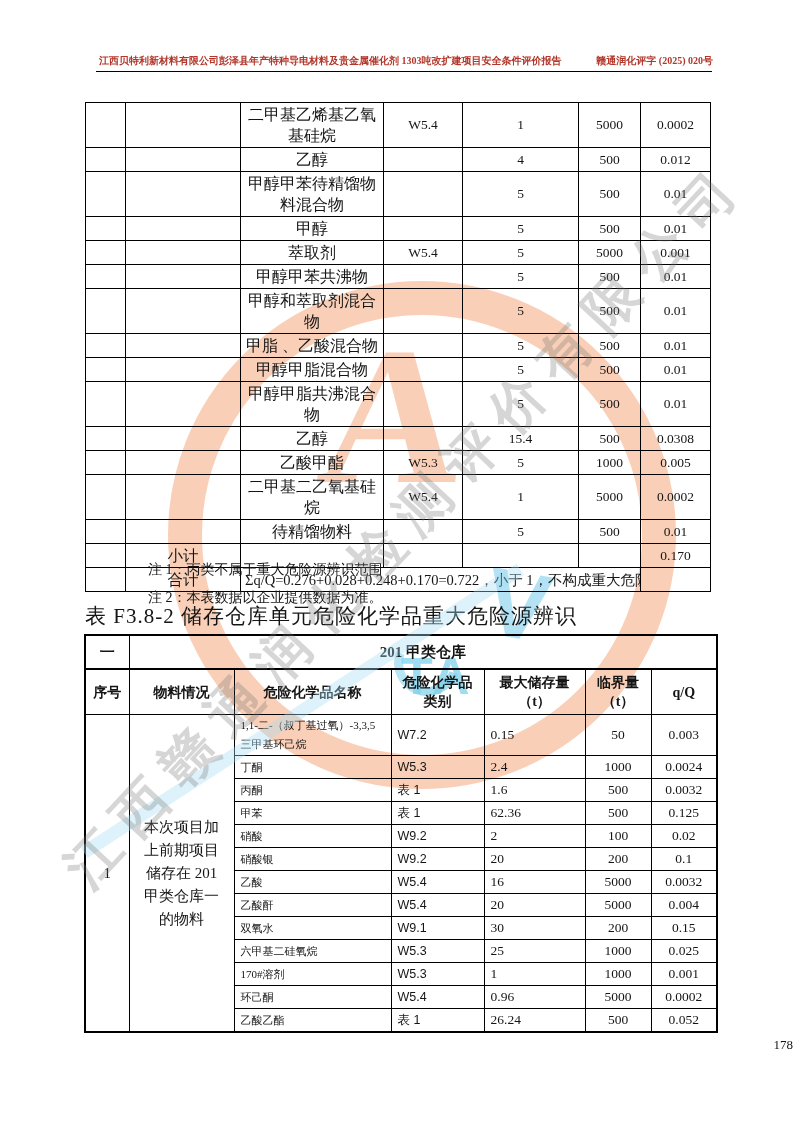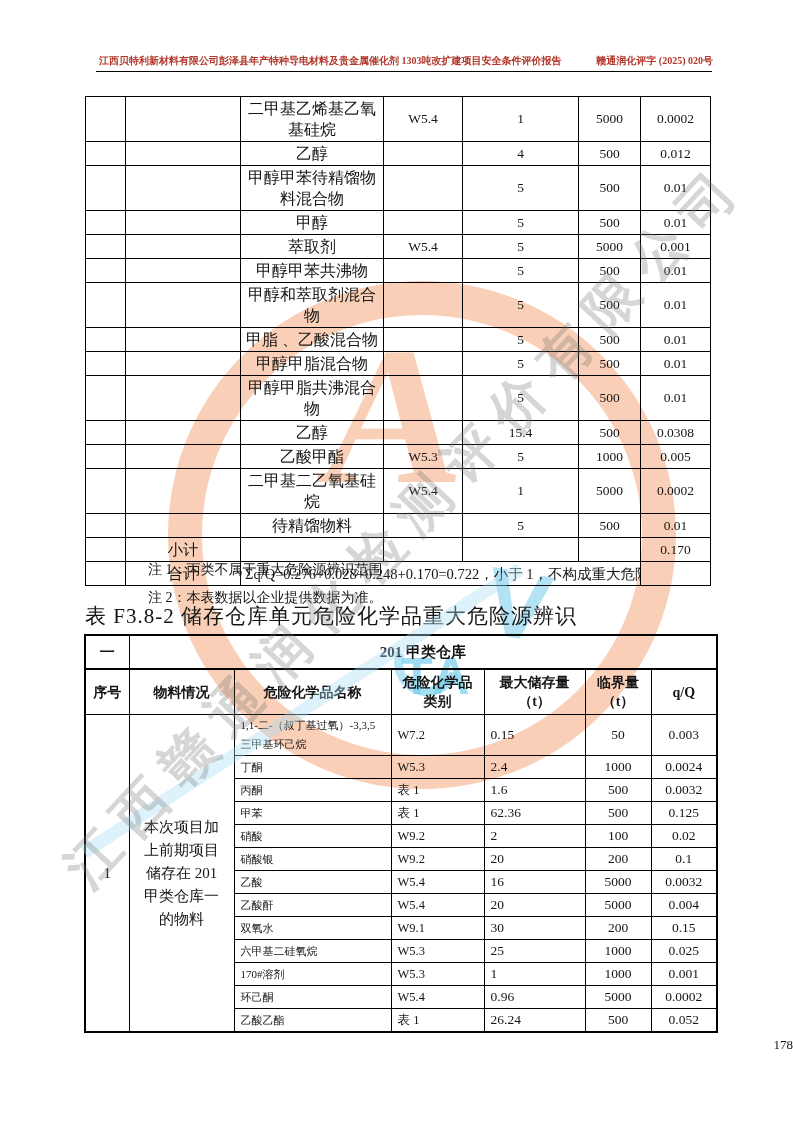--- a/index.html
+++ b/index.html
@@ -29,38 +29,38 @@
   .wm-swash{left:84px;top:846px;width:520px;height:13px;background:rgba(165,222,242,0.38);
             transform:rotate(-33deg);transform-origin:0 50%;}
   .wm-gray-text{left:76px;top:842px;font-size:54px;font-weight:bold;letter-spacing:15px;
                 font-family:"Liberation Sans",sans-serif;color:rgba(120,120,120,0.30);
                 transform:rotate(-47deg);transform-origin:0 50%;white-space:nowrap;}
   
   .content{position:absolute;inset:0;z-index:1;}
   table{border-collapse:collapse;table-layout:fixed;background:transparent;}
   td,th{border:1px solid #000;padding:1px 2px;text-align:center;vertical-align:middle;
         font-size:13.5px;line-height:20px;word-break:break-all;}
-  #t1{position:absolute;left:85px;top:96px;width:625px;}
+  #t1{position:absolute;left:85px;top:102px;width:625px;}
   #t1 td{height:21px;}
   #t1 td.name{font-size:16px;line-height:21px;}
   #t1 td.lbl{font-size:15.5px;}
   #t1 td.formula{font-size:14.5px;text-align:left;padding-left:4px;word-break:keep-all;white-space:nowrap;overflow:hidden;}
   
   .notes{position:absolute;left:148px;top:556px;font-size:14px;line-height:28px;}
   .tbl-title{position:absolute;left:85px;top:602px;width:625px;text-align:left;
              font-size:21px;font-weight:normal;letter-spacing:1px;}
   
   #t2{position:absolute;left:84px;top:634px;width:632px;border:2px solid #000;}
   #t2 .grp td{height:30px;font-size:15px;font-weight:bold;}
   #t2 th{height:42px;font-size:14px;font-weight:bold;white-space:pre-line;line-height:19px;
          border-top:2px solid #000;}
   #t2 td{height:20px;}
   #t2 td.name,#t2 td.cls,#t2 td.qty{text-align:left;padding-left:6px;}
   #t2 td.name{font-size:11px;line-height:19px;}
-  #t2 td.cls{font-family:Liberation Serif, serif;font-size:12.5px;}
+  #t2 td.cls{font-family:Liberation Sans, sans-serif;font-size:12.5px;}
   #t2 td.mat{font-size:15px;line-height:23px;padding:0 12px;}
   #t2 td.seq{font-size:15px;}
   
   .page-num{position:absolute;left:0;top:1037px;width:100%;text-align:right;font-size:13px;}
 </style>
 </head>
 <body>
 
 <div class="page">
 

